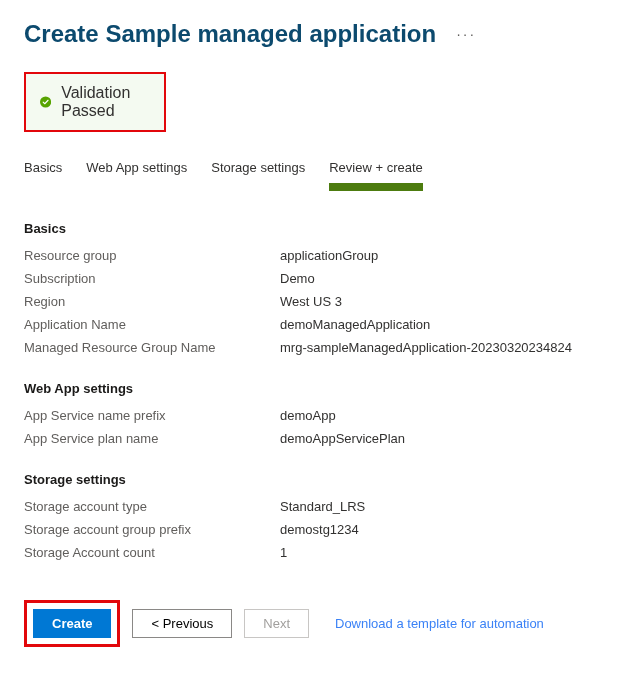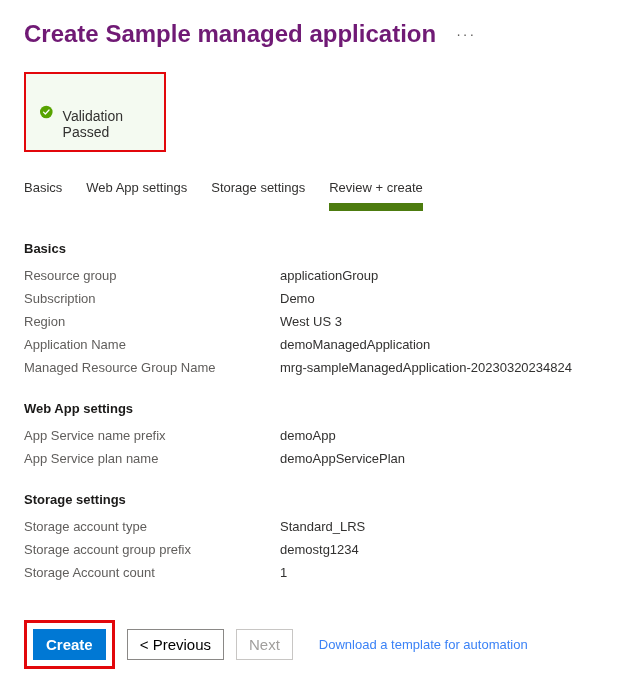--- a/index.html
+++ b/index.html
@@ -14,21 +14,21 @@
   }
   .header {
     display: flex;
     align-items: center;
     gap: 16px;
     margin-bottom: 24px;
   }
   .page-title {
     font-size: 24px;
     font-weight: 600;
-    color: #701a75;
+    color: #0c4a6e;
   }
   .more-icon {
     color: #605e5c;
     font-size: 14px;
     letter-spacing: 2px;
     padding-left: 4px;
   }
   .validation-banner {
     display: flex;
     align-items: center;
@@ -37,22 +37,21 @@
     border: 2px solid #e2070b;
     padding: 10px 14px;
     width: 142px;
     margin-bottom: 28px;
   }
   .check-icon {
     width: 16px;
     height: 16px;
   }
   .validation-text {
-    font-size: 14px;
-    margin-top: 24px;
+    font-size: 16px;
   }
   .tabs {
     display: flex;
     gap: 24px;
     border-bottom: 0;
     margin-bottom: 30px;
   }
   .tab {
     padding: 0 0 8px 0;
     cursor: pointer;
@@ -88,22 +87,22 @@
     align-items: center;
     gap: 12px;
     margin-top: 40px;
   }
   .create-wrap {
     border: 3px solid #e2070b;
     padding: 6px;
     display: inline-flex;
   }
   .btn {
-    padding: 6px 12px;
-    font-size: 15px;
+    padding: 6px 18px;
+    font-size: 13px;
     border: 1px solid #8a8886;
     background: #fff;
     cursor: pointer;
     font-family: inherit;
   }
   .btn-primary {
     background: #0078d4;
     border-color: #0078d4;
     color: #fff;
     font-weight: 600;

